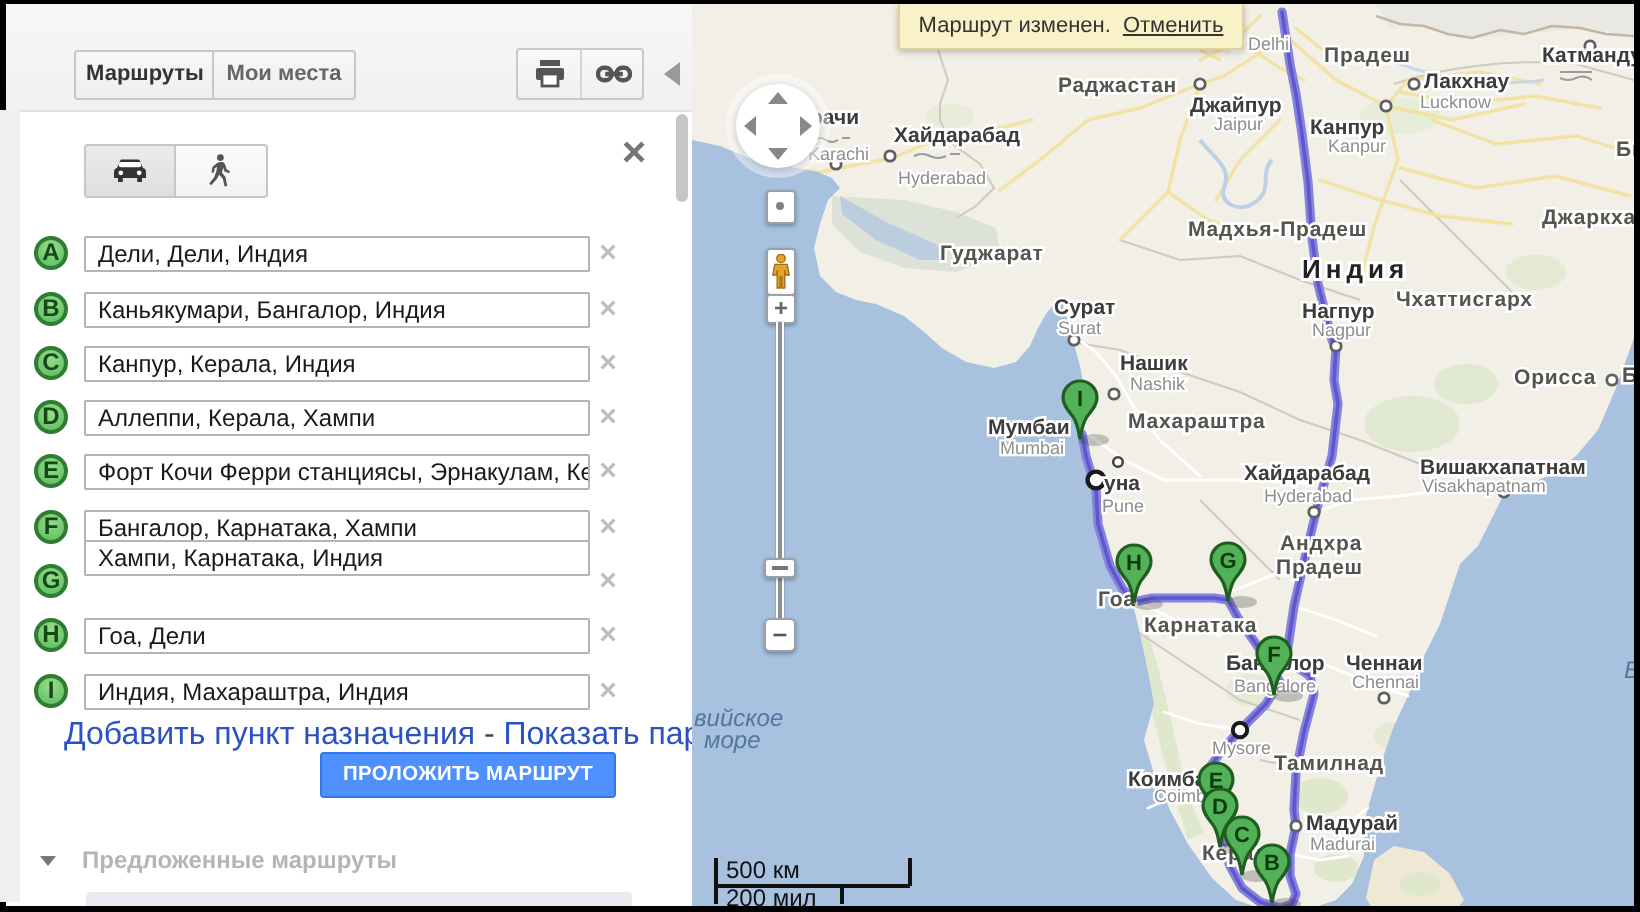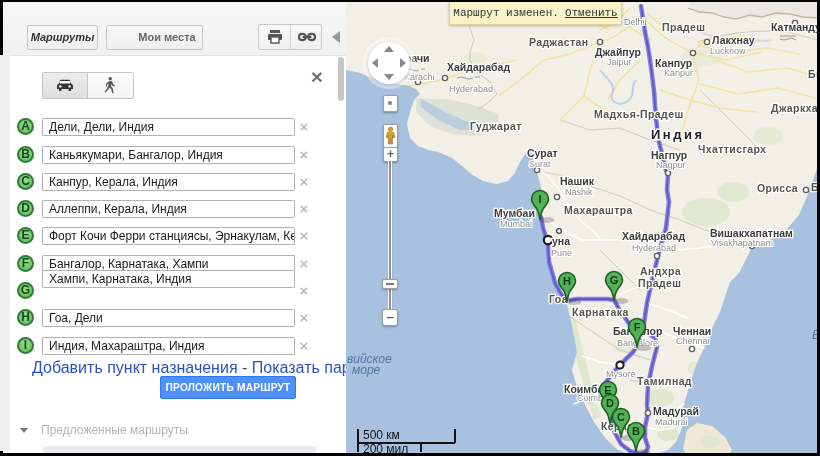--- a/index.html
+++ b/index.html
@@ -2,63 +2,63 @@
 <html><head>
 <meta charset="utf-8">
 <style>
 html,body{margin:0;padding:0;}
 body{width:820px;height:456px;position:relative;background:#000;font-family:"Liberation Sans",sans-serif;overflow:hidden;}
 #frame{position:absolute;left:3px;top:2px;width:814px;height:451px;background:#fff;}
 .abs{position:absolute;}
 
 #hdr{left:3px;top:2px;width:343px;height:53px;background:linear-gradient(#f7f7f7,#f1f1f1);border-bottom:1px solid #e2e2e2;}
 .topbtn{top:25px;height:23px;border:1px solid #c6c6c6;border-radius:2px;background:linear-gradient(#f7f7f7,#efefef);font-size:11px;font-weight:bold;text-align:center;line-height:23px;}
-#btn-routes{left:27px;width:69px;color:#333;font-style:italic;}
-#btn-places{left:106px;width:70px;color:#666;padding-left:25px;}
+#btn-routes{left:37px;width:69px;color:#333;}
+#btn-places{left:106px;width:70px;color:#666;}
 #printgrp{left:258px;top:24px;width:62px;height:24px;border:1px solid #c9c9c9;border-radius:2px;background:linear-gradient(#f8f8f8,#f0f0f0);}
 #printgrp .sep{position:absolute;left:31px;top:0;width:1px;height:24px;background:#d5d5d5;}
 #collapse{left:332px;top:31px;width:0;height:0;border-top:6.5px solid transparent;border-bottom:6.5px solid transparent;border-right:8px solid #999;}
 
 #lstrip{left:0;top:55px;width:10px;height:396px;background:#efefef;}
 #sbar{left:338px;top:57px;width:6px;height:44px;background:#c6c6c6;border-radius:3px;}
 .tseg{height:25px;border:1px solid #c6c6c6;}
 #seg-car{left:42px;top:72px;width:44px;background:linear-gradient(#ececec,#dedede);border-radius:2px 0 0 2px;}
 #seg-walk{left:87px;top:72px;width:45px;background:linear-gradient(#fbfbfb,#f3f3f3);border-radius:0 2px 2px 0;}
 #closex{left:307px;top:67px;width:20px;height:20px;color:#757575;font-size:21px;font-weight:bold;line-height:20px;text-align:center;}
 
 .wcircle{width:13px;height:13px;border:2px solid #2e7d32;border-radius:50%;background:radial-gradient(circle at 50% 30%,#98dd8a,#5abb5e);color:#15481a;font-size:12px;font-weight:bold;text-align:center;line-height:13px;left:17px;}
 .winput{left:42px;width:245px;height:15px;border:1px solid #b4b4b4;border-radius:1px;background:#fff;font-size:12px;color:#1a1a1a;padding:1px 0 0 6px;white-space:nowrap;overflow:hidden;}
 .wx{left:296px;width:16px;height:16px;color:#bdbdbd;font-size:15px;font-weight:bold;text-align:center;line-height:15px;}
 
 #addlink{left:32px;top:359px;font-size:16px;color:#2a52c4;}
 #addlink .dash{color:#444;}
-#gobtn{left:160px;top:376px;width:136px;height:23px;background:#4d90fe;border:1px solid #3079ed;border-radius:2px;color:#fff;font-size:10.2px;white-space:nowrap;letter-spacing:.2px;font-weight:bold;text-align:center;line-height:22px;box-sizing:border-box;}
+#gobtn{left:160px;top:376px;width:148px;height:23px;background:#4d90fe;border:1px solid #3079ed;border-radius:2px;color:#fff;font-size:10.2px;white-space:nowrap;letter-spacing:.2px;font-weight:bold;text-align:center;line-height:22px;box-sizing:border-box;}
 #sugg-tri{left:20px;top:428px;width:0;height:0;border-left:4.5px solid transparent;border-right:4.5px solid transparent;border-top:5.5px solid #787878;}
-#sugg{left:41px;top:423px;font-size:12px;font-weight:normal;color:#b5b5b5;}
+#sugg{left:41px;top:423px;font-size:12px;font-weight:bold;color:#b5b5b5;}
 #bottombar{left:43px;top:446px;width:273px;height:7px;background:#e8ecf2;border-radius:2px 2px 0 0;}
 
 #map{left:346px;top:2px;width:471px;height:451px;}
 
 .ctl{background:#fff;border:1px solid #9aa0a6;border-radius:2px;box-shadow:0 1px 2px rgba(0,0,0,.3);}
 #pan{left:22px;top:39px;width:42px;height:42px;border-radius:50%;background:#fff;box-shadow:0 0 0 5px rgba(255,255,255,.45),0 1px 4px rgba(0,0,0,.4);}
 .parrow{position:absolute;width:0;height:0;}
 #pan .up{left:16px;top:4px;border-left:5px solid transparent;border-right:5px solid transparent;border-bottom:6px solid #888;}
 #pan .dn{left:16px;bottom:4px;border-left:5px solid transparent;border-right:5px solid transparent;border-top:6px solid #888;}
 #pan .lf{left:4px;top:16px;border-top:5px solid transparent;border-bottom:5px solid transparent;border-right:6px solid #888;}
 #pan .rt{right:4px;top:16px;border-top:5px solid transparent;border-bottom:5px solid transparent;border-left:6px solid #888;}
 #dotbtn{left:38px;top:93px;width:13px;height:15px;}
 #dotbtn i{position:absolute;left:4px;top:5px;width:4px;height:4px;background:#808080;border-radius:50%;}
 #pegman{left:38px;top:122px;width:13px;height:22px;}
 #plusbtn{left:38px;top:145px;width:13px;height:13px;color:#666;font-size:12px;font-weight:bold;line-height:13px;text-align:center;}
 #ztrack{width:2px;height:148px;background:#909090;border-left:1.5px solid #fff;border-right:1.5px solid #fff;box-shadow:0 0 1px rgba(0,0,0,.4);}
 #zhandle{width:14px;height:8px;}
 #zhandle i{position:absolute;left:3px;top:3px;width:8px;height:2px;background:#777;}
 #minusbtn{width:14px;height:15px;color:#555;font-size:13px;font-weight:bold;line-height:14px;text-align:center;border-radius:3px;}
 
-#notif{width:171px;height:22px;white-space:nowrap;border-radius:0 0 2px 2px;background:#f9f2c8;border:1px solid #dfd398;border-top:none;box-shadow:0 1px 3px rgba(0,0,0,.25);font-size:11px;color:#333;line-height:22px;text-align:center;font-family:Liberation Mono, monospace;}
+#notif{width:171px;height:22px;white-space:nowrap;border-radius:0 0 2px 2px;background:#f9f2c8;border:1px solid #dfd398;border-top:none;box-shadow:0 1px 3px rgba(0,0,0,.25);font-size:11px;color:#333;line-height:22px;text-align:center;}
 #notif u{margin-left:6px;}
 </style>
 </head>
 <body>
 <div id="frame"></div>
 <div class="abs" id="hdr"></div>
 <div class="abs topbtn" id="btn-routes">Маршруты</div>
 <div class="abs topbtn" id="btn-places">Мои места</div>
 <div class="abs" id="printgrp">
   <svg class="abs" style="left:8px;top:5px;" width="16" height="14" viewBox="0 0 16 14">
@@ -97,21 +97,21 @@
     <div class="abs wcircle" style="top:118.2px;">A</div>
     <div class="abs winput" style="top:118.2px;">Дели, Дели, Индия</div>
     <div class="abs wx" style="top:119.2px;">×</div>
 <div class="abs wcircle" style="top:145.5px;">B</div>
     <div class="abs winput" style="top:145.5px;">Каньякумари, Бангалор, Индия</div>
     <div class="abs wx" style="top:146.5px;">×</div>
 <div class="abs wcircle" style="top:172.8px;">C</div>
     <div class="abs winput" style="top:172.8px;">Канпур, Керала, Индия</div>
     <div class="abs wx" style="top:173.8px;">×</div>
 <div class="abs wcircle" style="top:200.1px;">D</div>
-    <div class="abs winput" style="top:200.1px;">Аллеппи, Керала, Индия</div>
+    <div class="abs winput" style="top:200.1px;">Аллеппи, Керала, Хампи</div>
     <div class="abs wx" style="top:201.1px;">×</div>
 <div class="abs wcircle" style="top:227.4px;">E</div>
     <div class="abs winput" style="top:227.4px;">Форт Кочи Ферри станциясы, Эрнакулам, Ке</div>
     <div class="abs wx" style="top:228.4px;">×</div>
 <div class="abs wcircle" style="top:254.7px;">F</div>
     <div class="abs winput" style="top:254.7px;">Бангалор, Карнатака, Хампи</div>
     <div class="abs wx" style="top:255.7px;">×</div>
 <div class="abs wcircle" style="top:282.0px;">G</div>
     <div class="abs winput" style="top:270px;">Хампи, Карнатака, Индия</div>
     <div class="abs wx" style="top:283.0px;">×</div>

